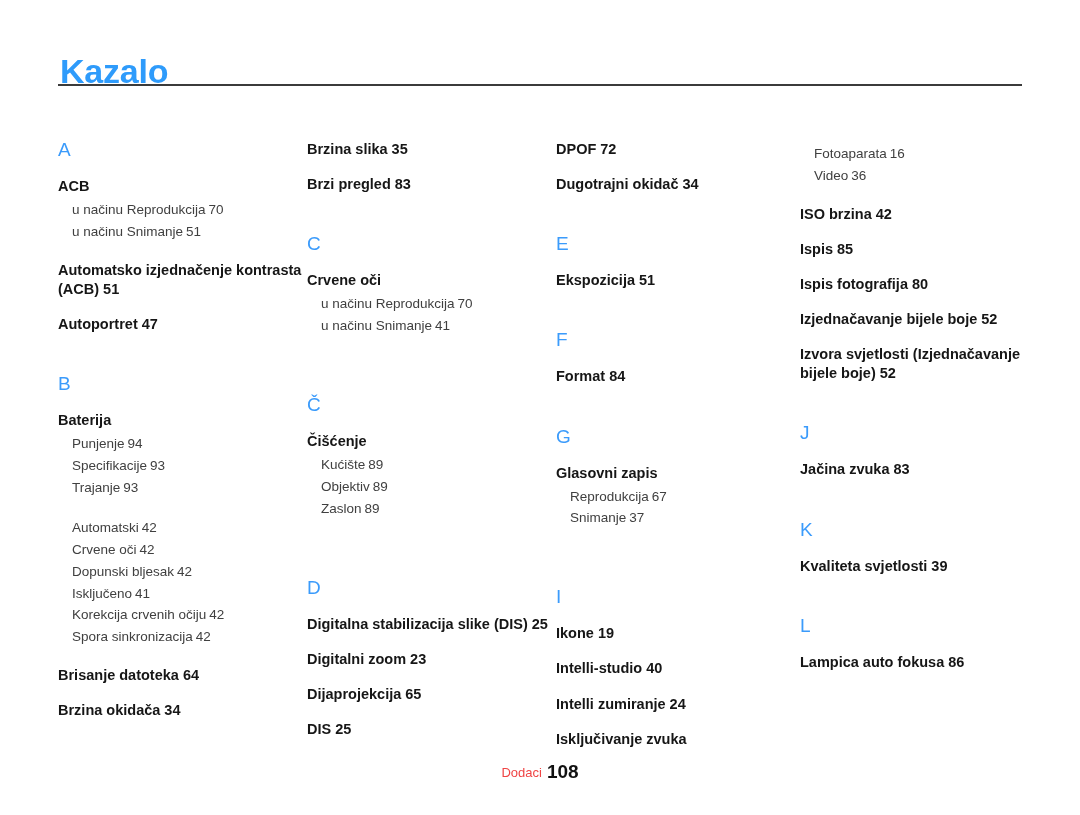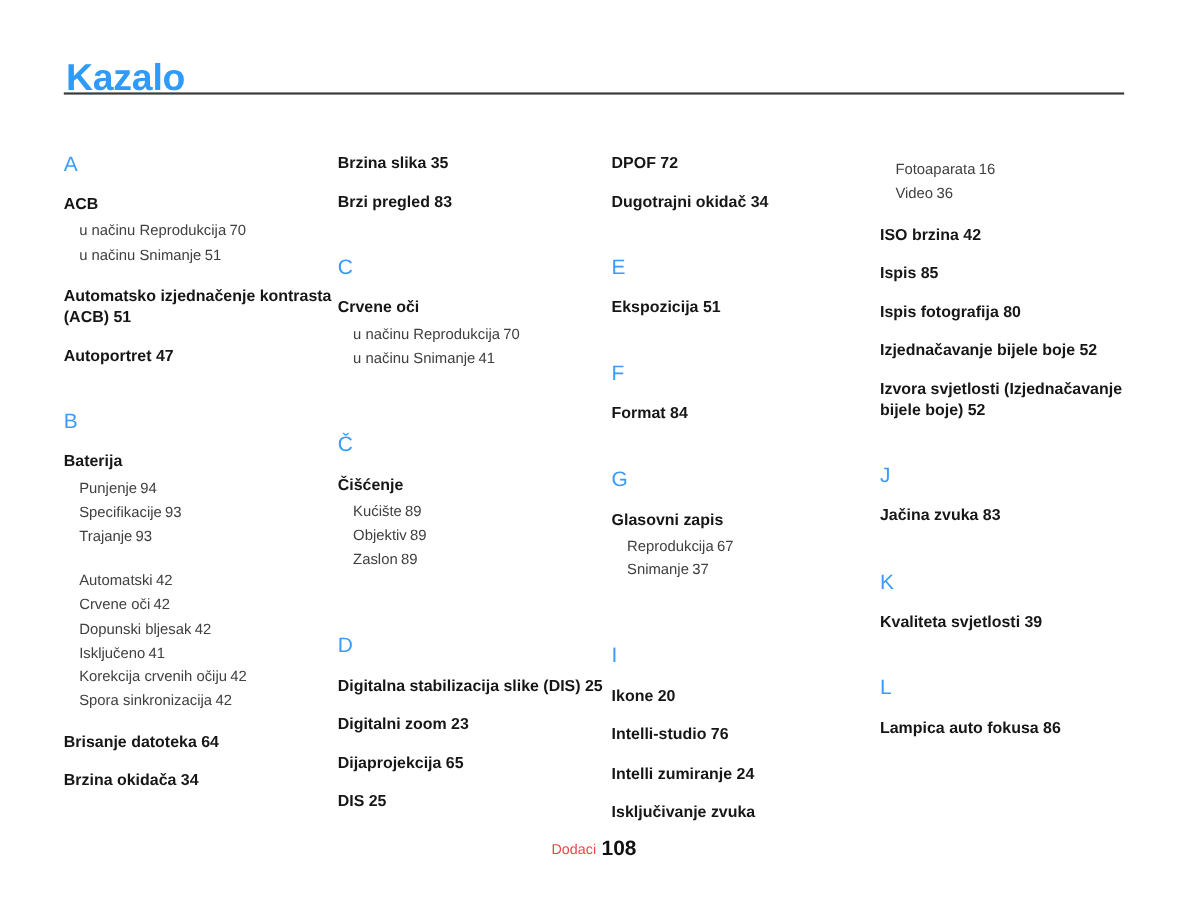--- a/index.html
+++ b/index.html
@@ -270,24 +270,24 @@
             <div class="subentries">
               <div class="subentry"><span>Reprodukcija</span><span class="pg">67</span></div>
               <div class="subentry"><span>Snimanje</span><span class="pg">37</span></div>
             </div>
           </div>
         </div>
         <div class="section-gap"></div>
         <div class="section">
           <div class="section-letter">I</div>
           <div class="entry">
-            <div class="entry-title"><span>Ikone</span><span class="pg">20</span></div>
-          </div>
-          <div class="entry">
-            <div class="entry-title"><span>Intelli-studio</span><span class="pg">76</span></div>
+            <div class="entry-title"><span>Ikone</span><span class="pg">19</span></div>
+          </div>
+          <div class="entry">
+            <div class="entry-title"><span>Intelli-studio</span><span class="pg">40</span></div>
           </div>
           <div class="entry">
             <div class="entry-title"><span>Intelli zumiranje</span><span class="pg">24</span></div>
           </div>
           <div class="entry">
             <div class="entry-title"><span>Isključivanje zvuka</span></div>
           </div>
         </div>
       </div>
       <div class="column col-4">

